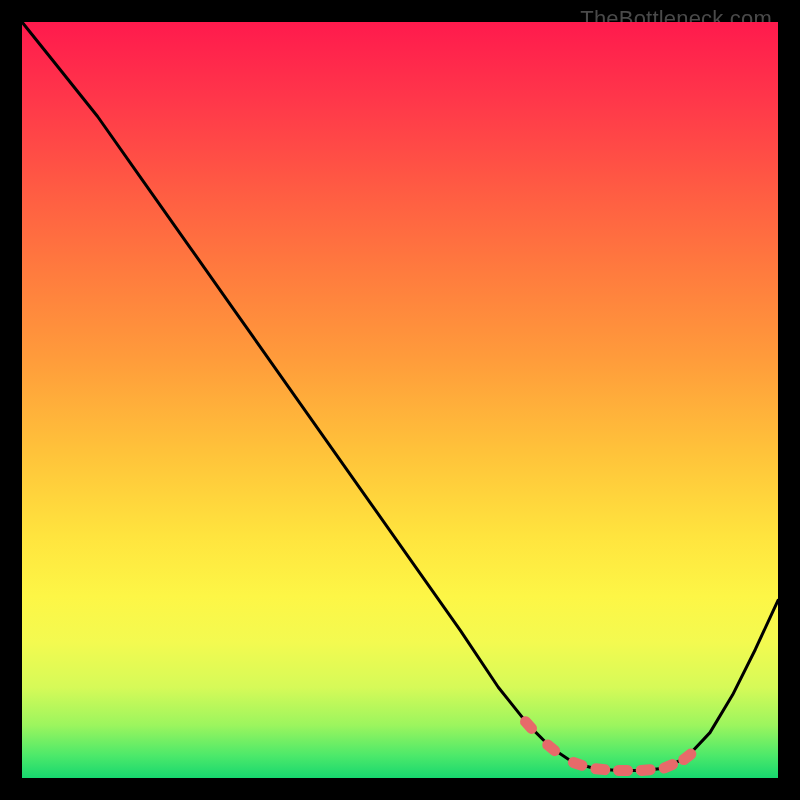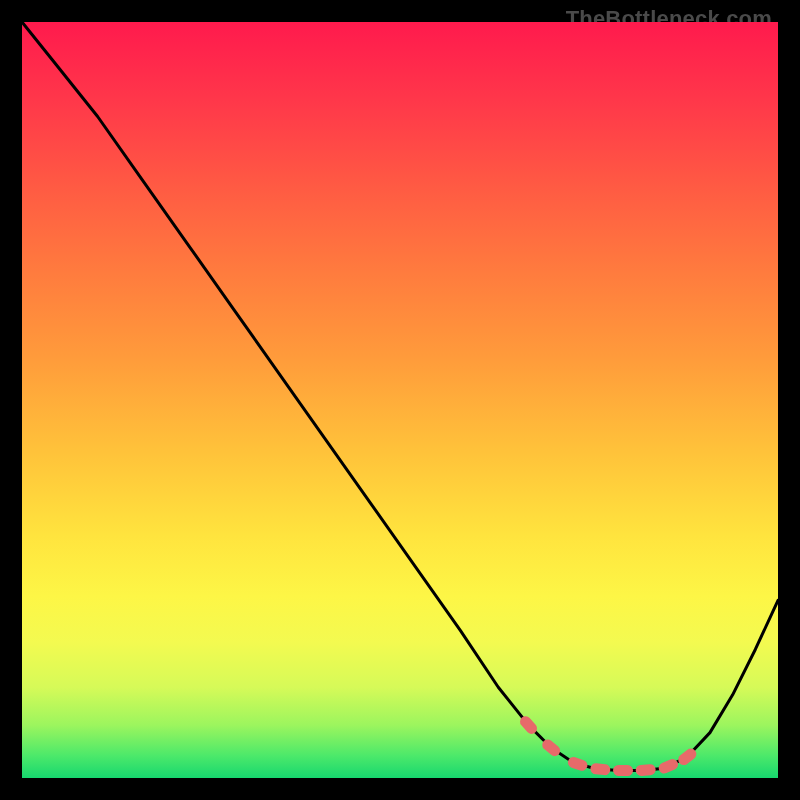--- a/index.html
+++ b/index.html
@@ -34,21 +34,21 @@
       #17d76f 100%
     );
   }
   .brand {
     position: absolute;
     top: 6px;
     right: 28px;
     color: #4a4a4a;
     font-size: 22px;
     letter-spacing: 0.2px;
-    font-weight: 700;
+    font-weight: 400;
   }
   svg.curve {
     position: absolute;
     left: 0;
     top: 0;
     width: 756px;
     height: 756px;
   }
 </style>
 </head>

